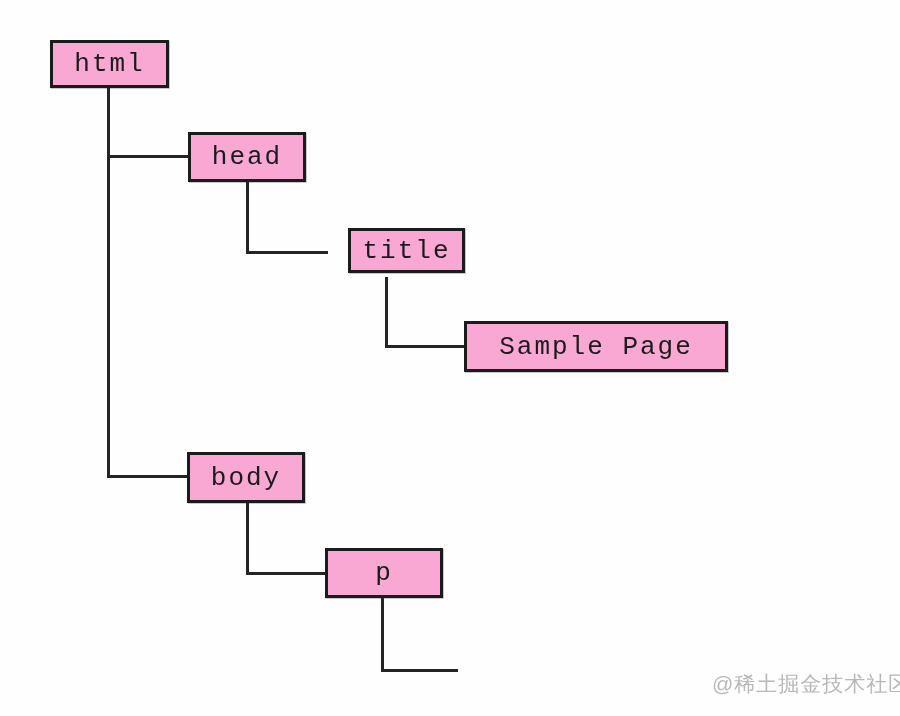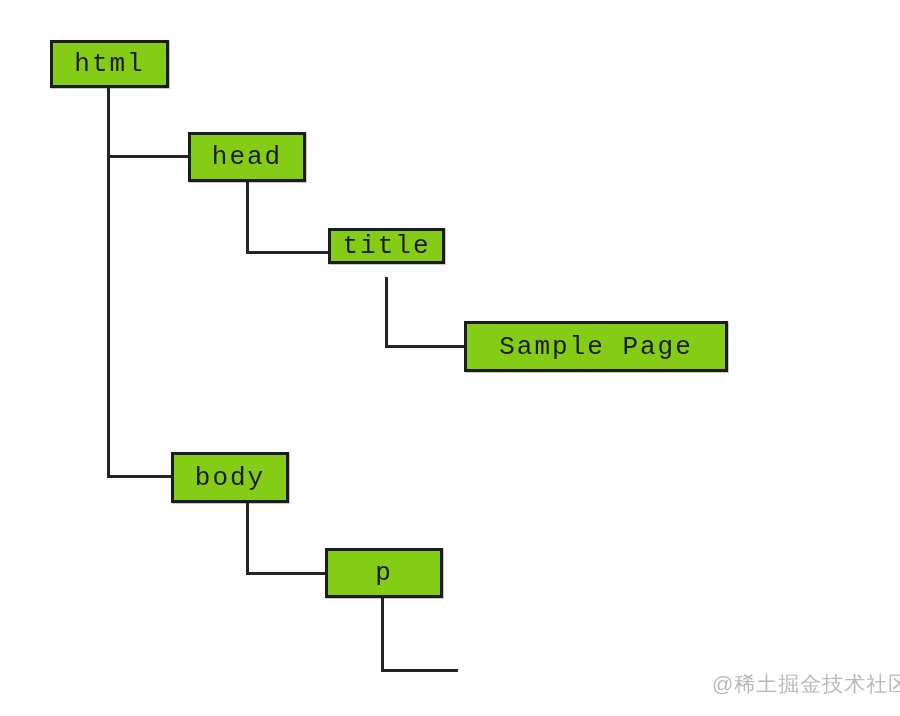--- a/index.html
+++ b/index.html
@@ -12,35 +12,35 @@
     width: 900px;
     height: 716px;
     background: #fefefe;
     overflow: hidden;
     font-family: "Liberation Mono", "DejaVu Sans Mono", monospace;
   }
   
   .node {
     position: absolute;
     box-sizing: border-box;
-    background: #84cc16;
+    background: #f9a8d4;
     border: 3px solid #1b1b1b;
     display: flex;
     align-items: center;
     justify-content: center;
     font-size: 26px;
     letter-spacing: 2px;
     color: #1b1b1b;
     box-shadow: 1px 1px 0 rgba(40,40,40,0.25);
   }
   #node-html        { left: 50px;  top: 40px;  width: 119px; height: 48px; }
   #node-head        { left: 188px; top: 132px; width: 118px; height: 50px; }
-  #node-title       { left: 328px; top: 228px; width: 117px; height: 36px; }
+  #node-title       { left: 348px; top: 228px; width: 117px; height: 45px; }
   #node-sample-page { left: 464px; top: 321px; width: 264px; height: 51px; }
-  #node-body        { left: 171px; top: 452px; width: 118px; height: 51px; }
+  #node-body        { left: 187px; top: 452px; width: 118px; height: 51px; }
   #node-p           { left: 325px; top: 548px; width: 118px; height: 50px; }
   #node-hello-world { left: 458px; top: 645px; width: 226px; height: 52px; }
 
   
   .line {
     position: absolute;
     background: #242424;
   }
   #trunk-html            { left: 107px; top: 88px;  width: 3px;  height: 390px; } 
   #branch-html-head      { left: 107px; top: 155px; width: 81px; height: 3px;  }

